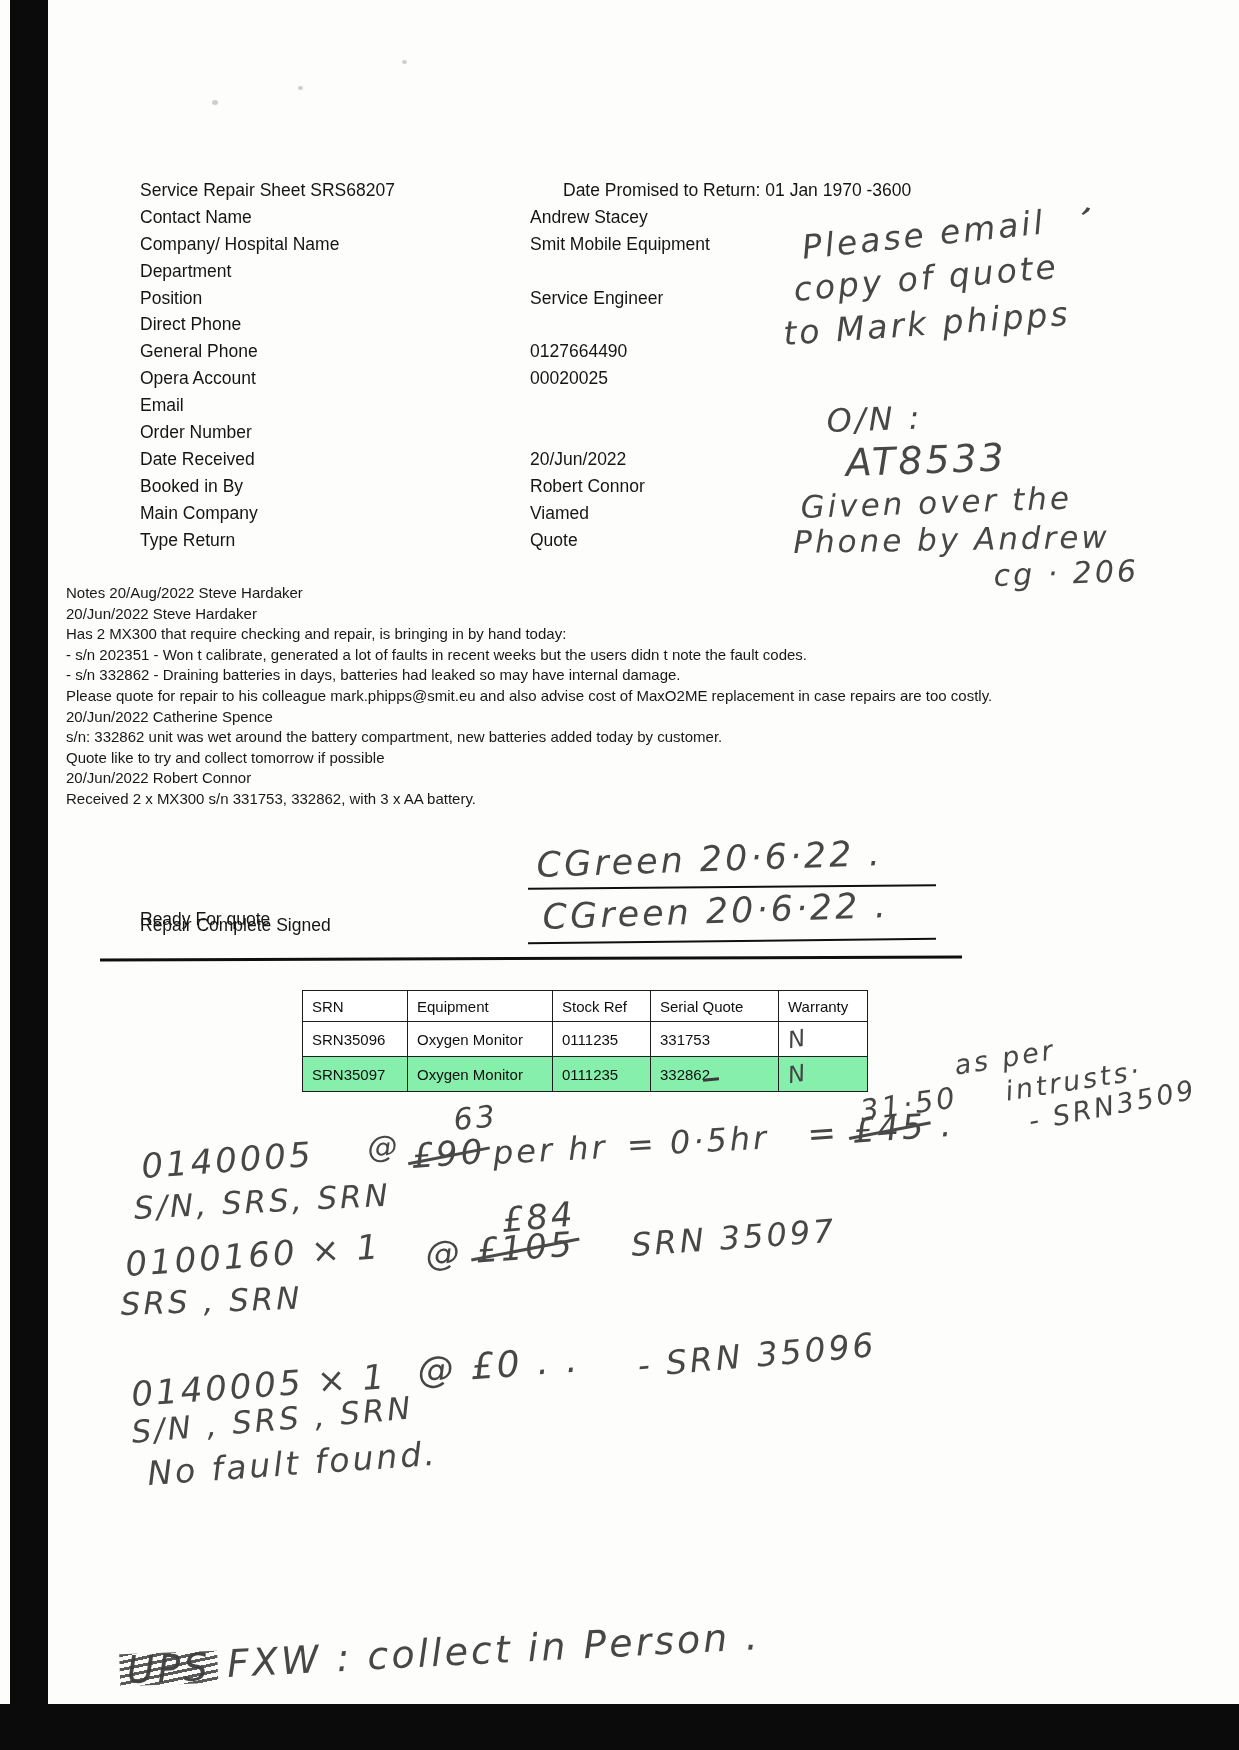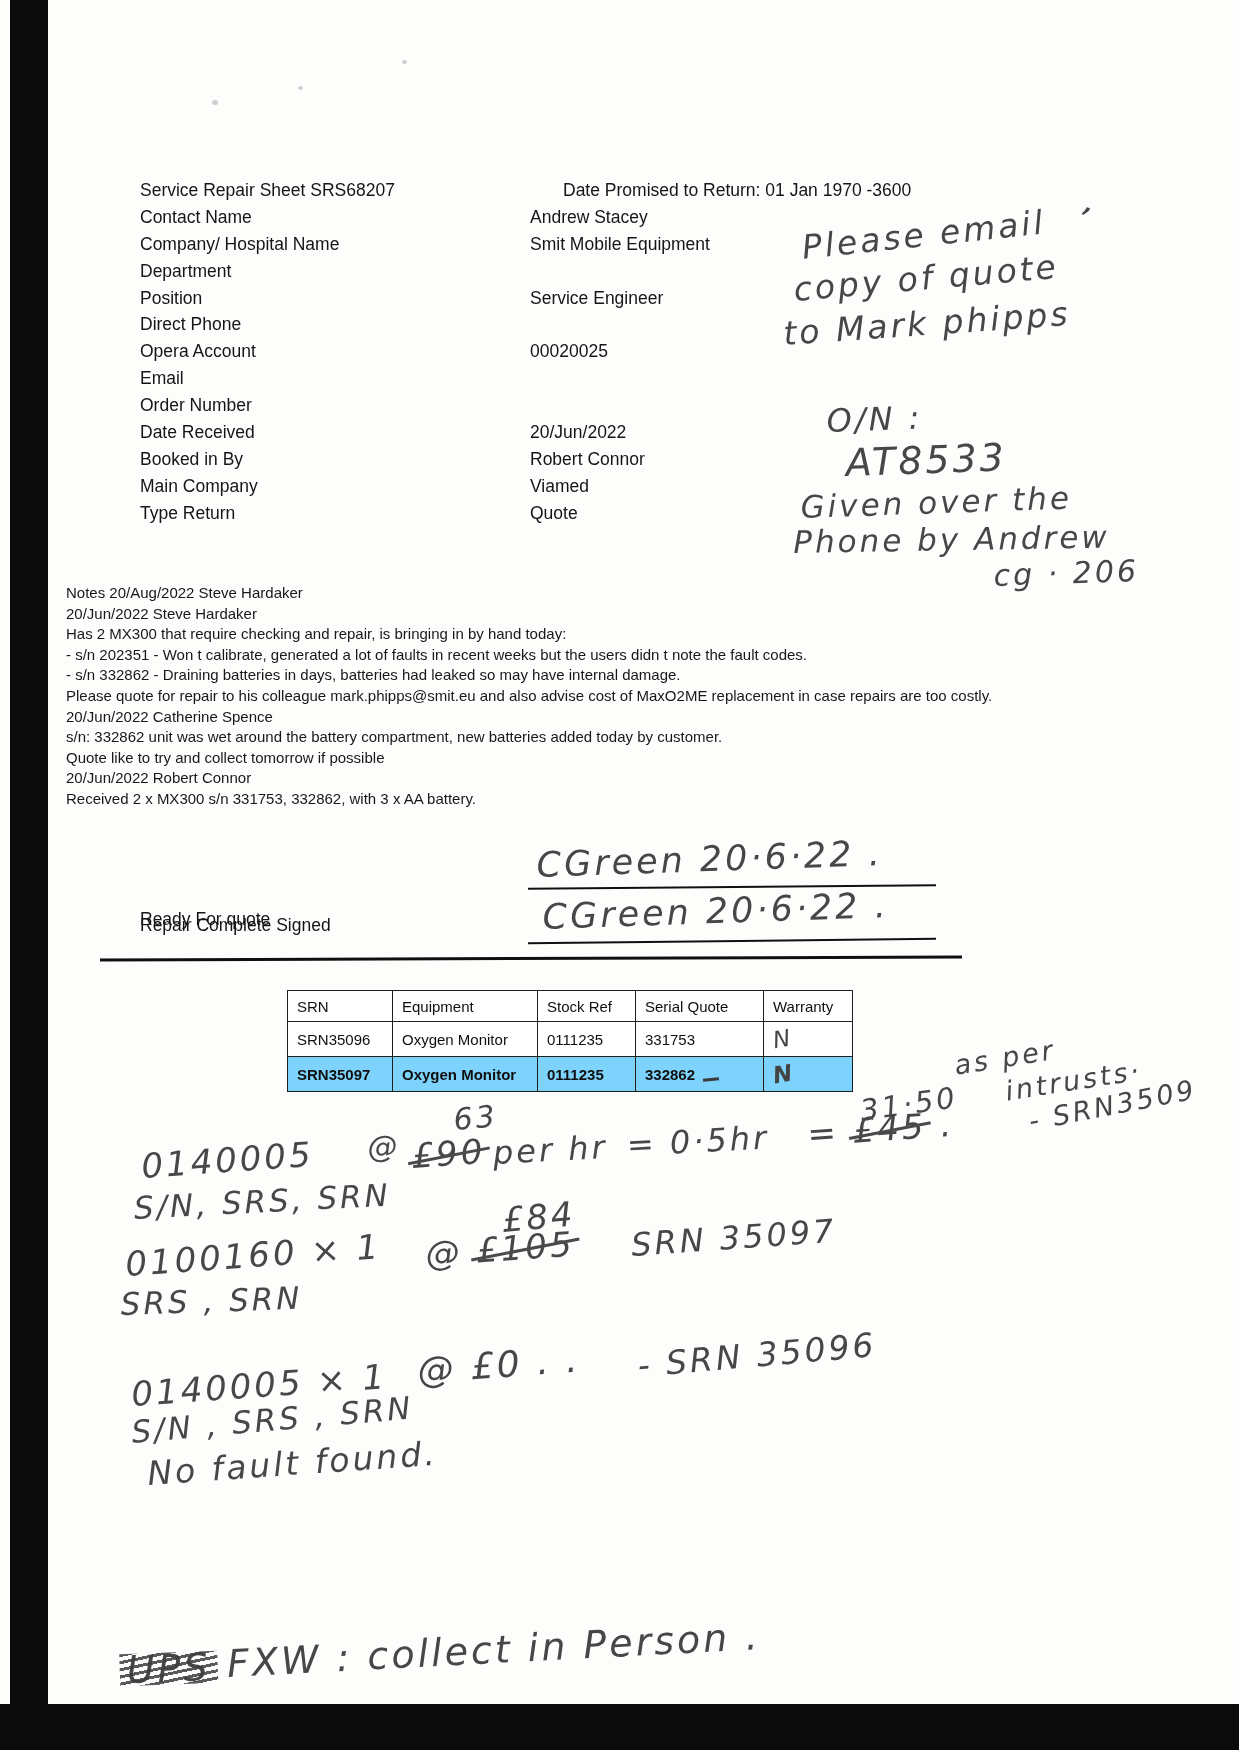--- a/index.html
+++ b/index.html
@@ -28,26 +28,26 @@
   
   .sig-label { position:absolute; font-size:17.5px; color:#151515; white-space:nowrap; }
   .sig-label-1 { left:140px; top:861px;margin-top:48px; }
   .sig-label-2 { left:140px; top:915px; }
   .sig-line { position:absolute; height:0; border-top:2.5px solid #101010; }
   .sig-line-1 { left:528px; top:886px; width:408px; transform:rotate(-0.5deg); }
   .sig-line-2 { left:528px; top:940px; width:408px; transform:rotate(-0.6deg); }
   .divider { position:absolute; left:100px; top:957px; width:862px; height:0; border-top:3px solid #0f0f0f; transform:rotate(-0.2deg); }
 
   
-  .equip-table { position:absolute; left:287px; top:990px; border-collapse:collapse; font-size:15px; color:#0f0f0f; background:#fff; }
+  .equip-table { position:absolute; left:302px; top:990px; border-collapse:collapse; font-size:15px; color:#0f0f0f; background:#fff; }
   .equip-table th, .equip-table td { border:1.6px solid #1e1e1e; padding:4px 9px; text-align:left; font-weight:normal; white-space:nowrap; }
   .equip-table th { height:22px; }
   .equip-table td { height:19px; }
   .col-srn{width:86px;} .col-eq{width:126px;margin-top:16px;} .col-stock{width:79px;} .col-ser{width:109px;} .col-war{width:70px;}
-  .shaded td { background:#7dd3fc;font-weight:bold; }
+  .shaded td { background:#86efac; }
   .serial-mark { position:absolute; left:703px; top:1078px; width:16px; height:3px; background:#3a3a3a; transform:rotate(-6deg); z-index:5; }
 
   
   .hw {
     position:absolute; font-family:"DejaVu Sans", sans-serif; font-style:italic;
     color:#474747; letter-spacing:3px; white-space:nowrap; transform-origin:left top; z-index:10;
   }
   .hw-warranty { position:static; display:inline-block; font-family:"DejaVu Sans", sans-serif; font-style:italic; color:#444; font-size:23px; transform:rotate(-10deg); }
   .struck { position:relative; display:inline-block; }
   .struck::after { content:""; position:absolute; left:-6%; top:52%; width:112%; height:0; border-top:3.5px solid #4a4a4a; transform:rotate(-7deg); }
@@ -119,20 +119,24 @@
       </div>
     <div class="form-row">
         <span class="flabel">Position</span>
         <span>Service Engineer</span>
       </div>
     <div class="form-row">
         <span class="flabel">Direct Phone</span>
         <span></span>
       </div>
     <div class="form-row">
+        <span class="flabel">General Phone</span>
+        <span>0127664490</span>
+      </div>
+    <div class="form-row">
         <span class="flabel">Opera Account</span>
         <span>00020025</span>
       </div>
     <div class="form-row">
         <span class="flabel">Email</span>
         <span></span>
       </div>
     <div class="form-row">
         <span class="flabel">Order Number</span>
         <span></span>

